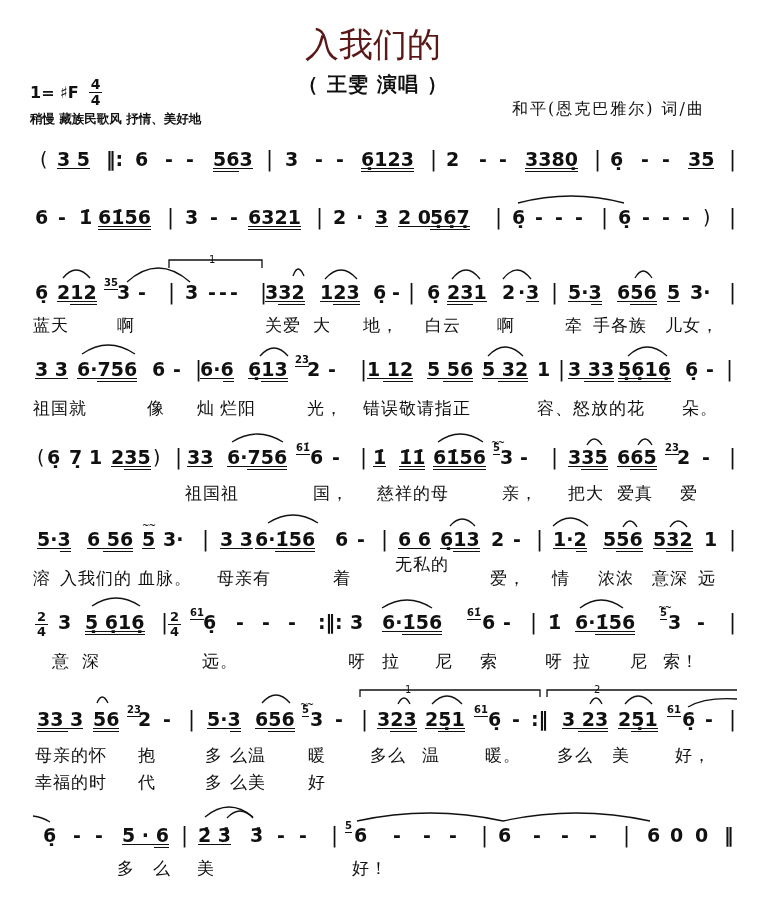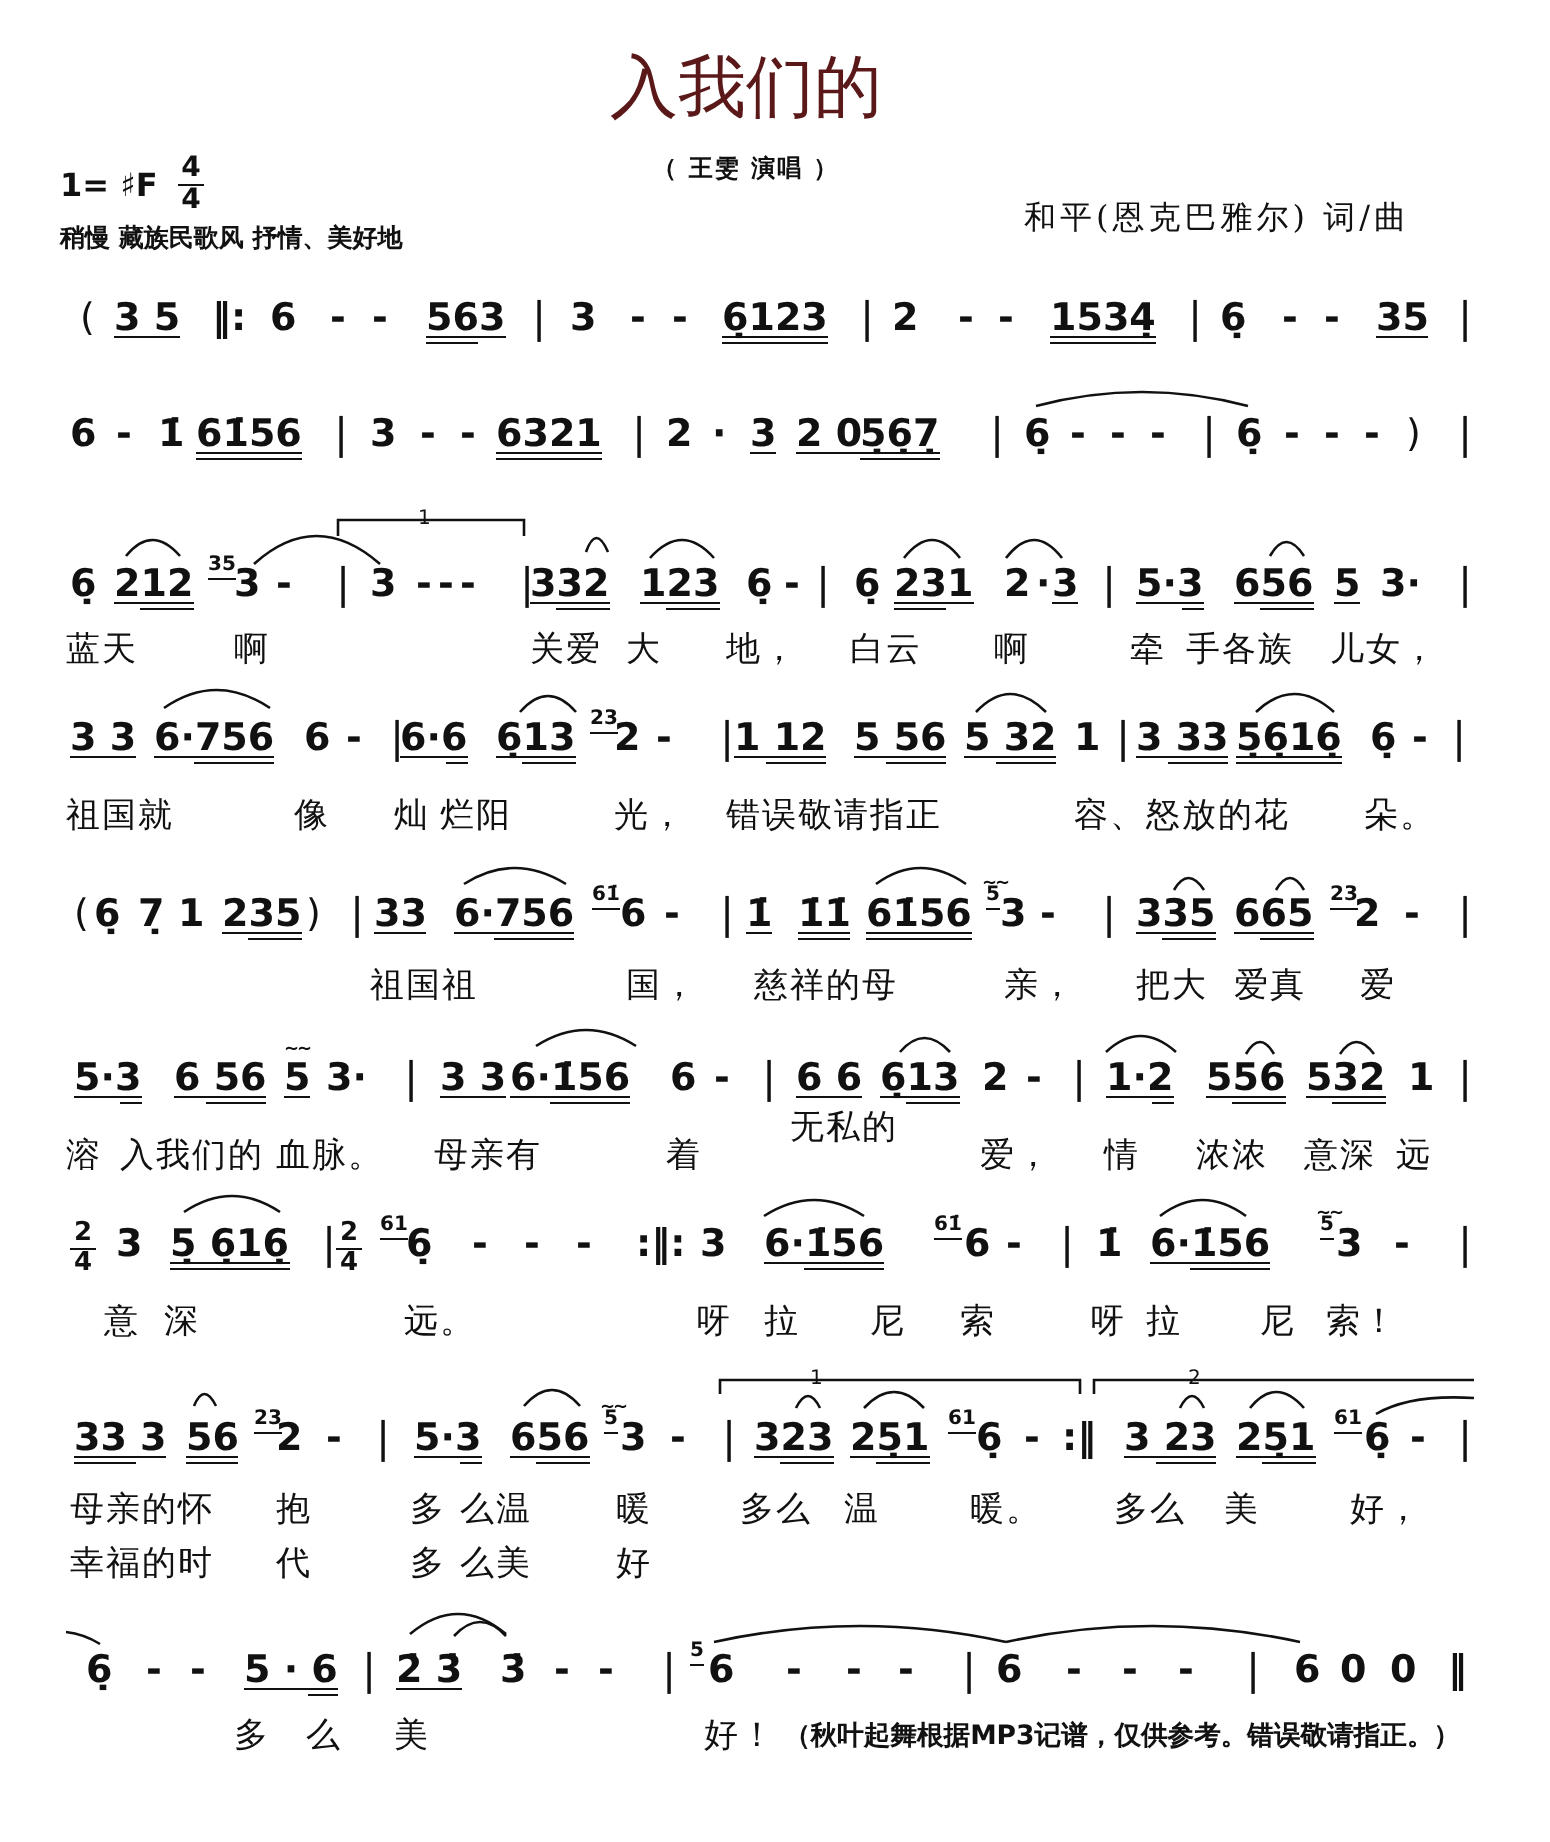--- a/index.html
+++ b/index.html
@@ -1,18 +1,18 @@
 <!DOCTYPE html>
 <html><head>
 <meta charset="utf-8">
 <style>
   html, body { margin:0; padding:0; background:#ffffff; }
   #page { position:relative; width:775px; height:921px; background:#ffffff; overflow:hidden; color:#111; font-family:"DejaVu Sans", sans-serif; }
   .title { position:absolute; left:0; width:746px; top:24px; text-align:center; font-size:34px; line-height:40px; font-family:"DejaVu Sans", sans-serif; }
-  .subtitle { position:absolute; left:0; width:746px; top:74px; text-align:center; font-size:12px; line-height:20px; font-weight:bold; letter-spacing:1px; font-family:"DejaVu Sans", sans-serif; }
+  .subtitle { position:absolute; left:0; width:746px; top:74px; text-align:center; font-size:20px; line-height:20px; font-weight:bold; letter-spacing:1px; font-family:"DejaVu Sans", sans-serif; }
   .key { position:absolute; left:30px; top:83px; font-size:16px; line-height:20px; font-weight:bold; font-family:"DejaVu Sans", sans-serif; }
   .meter { position:absolute; left:89px; top:78px; width:13px; font-size:14px; font-weight:bold; line-height:13px; text-align:center; font-family:"DejaVu Sans", sans-serif; }
   .meter .num { display:block; border-bottom:1.5px solid #111; padding-bottom:1px; }
   .meter .den { display:block; padding-top:1px; }
   .tempo { position:absolute; left:30px; top:111px; font-size:12.5px; line-height:15px; font-weight:bold; font-family:"DejaVu Sans", sans-serif; }
   .credits { position:absolute; left:512px; top:99px; font-size:16px; line-height:20px; letter-spacing:2px; font-family:"DejaVu Serif", serif; }
 
   .row { position:absolute; left:0; width:775px; height:24px; }
   .t { position:absolute; top:0; font-size:19px; line-height:19px; font-weight:bold; white-space:pre; font-family:"DejaVu Sans", sans-serif; }
   .p { font-weight:normal; }
@@ -67,21 +67,21 @@
     <span class="t u2L" style="left:213px">563</span>
     <span class="bar" style="left:266px">|</span>
     <span class="t" style="left:285px">3</span>
     <span class="t" style="left:315px">-</span>
     <span class="t" style="left:336px">-</span>
     <span class="t u2" style="left:361px">6̣123</span>
     <span class="bar" style="left:430px">|</span>
     <span class="t" style="left:446px">2</span>
     <span class="t" style="left:479px">-</span>
     <span class="t" style="left:499px">-</span>
-    <span class="t u2" style="left:525px">1534̣</span>
+    <span class="t u2" style="left:525px">3380̣</span>
     <span class="bar" style="left:594px">|</span>
     <span class="t" style="left:610px">6̣</span>
     <span class="t" style="left:641px">-</span>
     <span class="t" style="left:662px">-</span>
     <span class="t u1" style="left:688px">35</span>
     <span class="bar" style="left:729px">|</span>
   </div>
 
   <div class="row" style="top:208px">
     <span class="t" style="left:35px">6</span>
@@ -373,21 +373,20 @@
     <span class="t" style="left:647px">6</span>
     <span class="t" style="left:670px">0</span>
     <span class="t" style="left:695px">0</span>
     <span class="t" style="left:724px">‖</span>
   </div>
   <div class="ly" style="left:117px; top:859px">多</div>
   <div class="ly" style="left:153px; top:859px">么</div>
   <div class="ly" style="left:197px; top:859px">美</div>
   <div class="ly" style="left:352px; top:859px">好！</div>
 
-  <div class="note">（秋叶起舞根据MP3记谱，仅供参考。错误敬请指正。）</div>
 
   <svg class="overlay" width="775" height="921" viewBox="0 0 775 921">
     <path d="M518 203 Q571 189 624 203"></path>
     <polyline points="169,268 169,260 262,260 262,268"></polyline>
     <path d="M63 278 Q76 262 90 278"></path>
     <path d="M127 282 Q158 254 190 282"></path>
     <path d="M293 276 Q298 262 304 276"></path>
     <path d="M325 279 Q341 261 357 279"></path>
     <path d="M452 279 Q466 261 480 279"></path>
     <path d="M503 279 Q517 261 531 279"></path>

